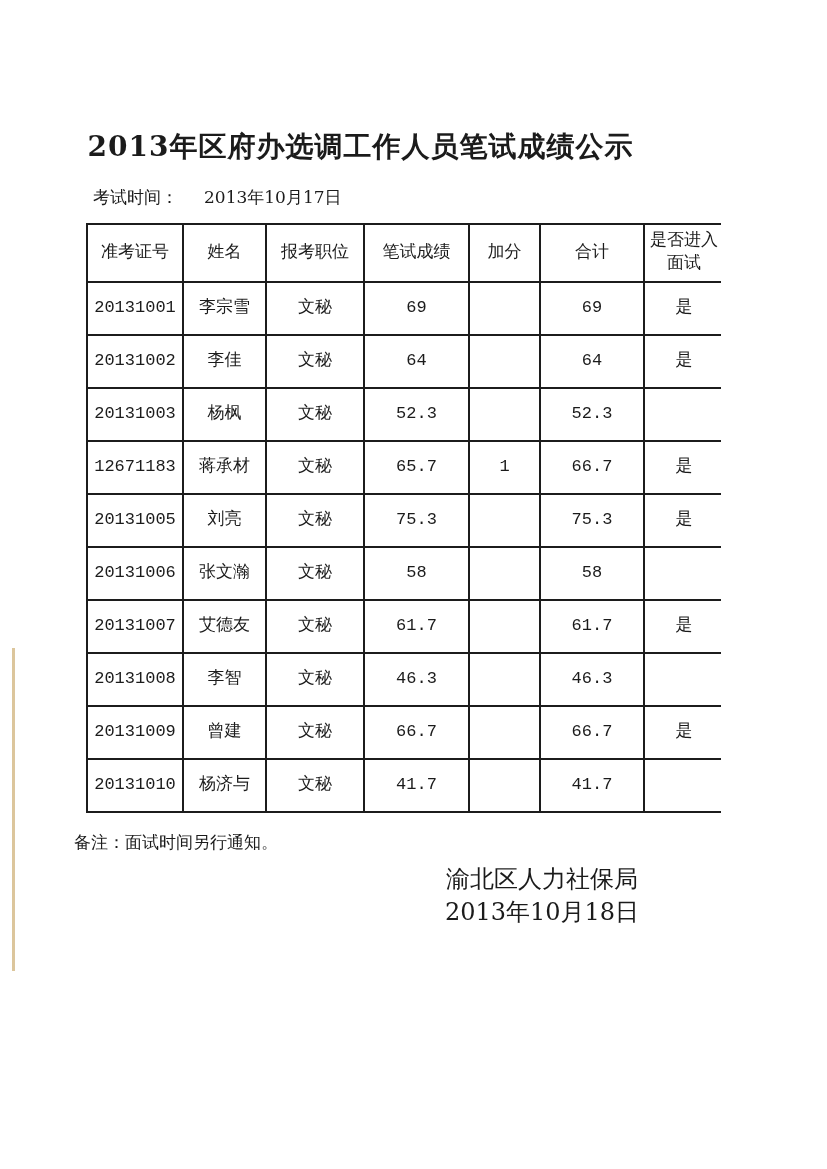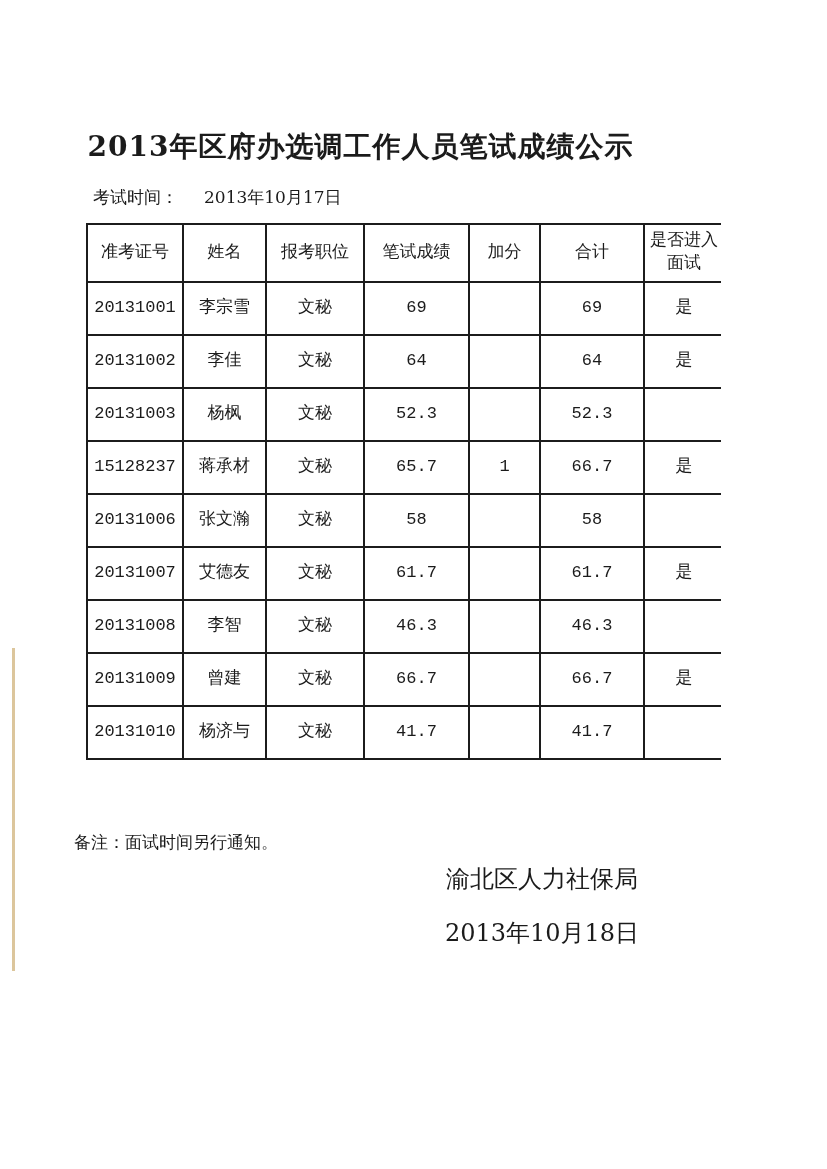--- a/index.html
+++ b/index.html
@@ -70,21 +70,21 @@
   }
   .signature-block {
     position: absolute;
     left: 382px;
     top: 869px;
     width: 320px;
     text-align: center;
     font-size: 24px;
     line-height: 20px;
   }
-  .signature-block .sig-date { margin-top: 34px; }
+  .signature-block .sig-date { margin-top: 13px; }
 </style>
 </head>
 <body>
 
 <div class="page">
 
   <div class="accent-line" style="background: rgb(220, 198, 156);"></div>
 
   <div class="doc-title">2013年区府办选调工作人员笔试成绩公示</div>
 
@@ -135,26 +135,35 @@
         <tr>
           <td>20131003</td>
           <td>杨枫</td>
           <td>文秘</td>
           <td>52.3</td>
           <td></td>
           <td>52.3</td>
           <td></td>
         </tr>
         <tr>
-          <td>15128237</td>
+          <td>12671183</td>
           <td>蒋承材</td>
           <td>文秘</td>
           <td>65.7</td>
           <td>1</td>
           <td>66.7</td>
+          <td>是</td>
+        </tr>
+        <tr>
+          <td>20131005</td>
+          <td>刘亮</td>
+          <td>文秘</td>
+          <td>75.3</td>
+          <td></td>
+          <td>75.3</td>
           <td>是</td>
         </tr>
         <tr>
           <td>20131006</td>
           <td>张文瀚</td>
           <td>文秘</td>
           <td>58</td>
           <td></td>
           <td>58</td>
           <td></td>

